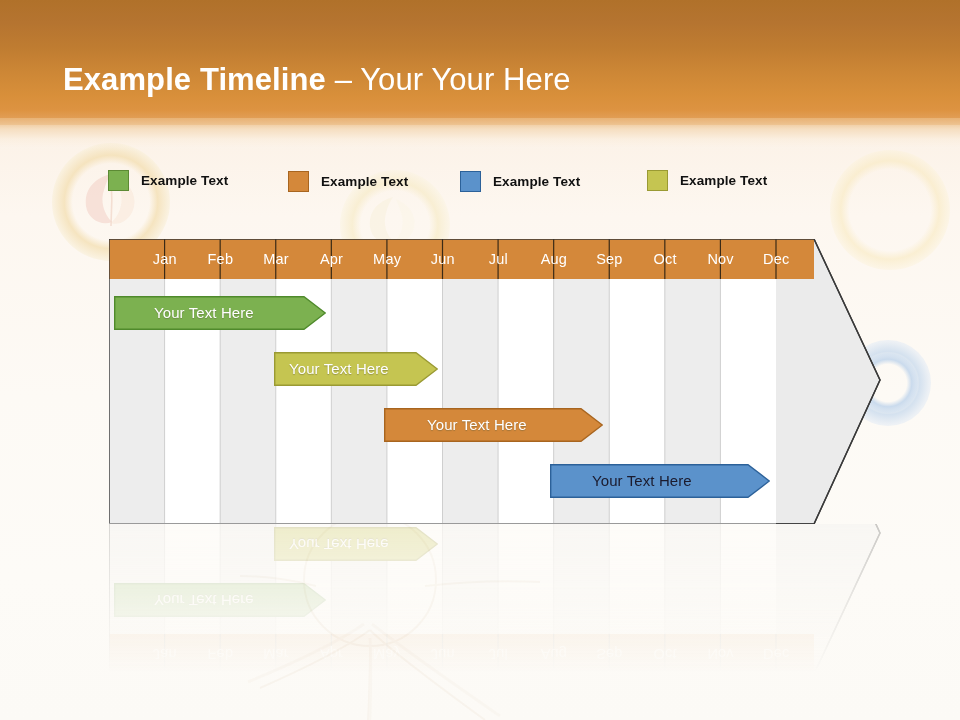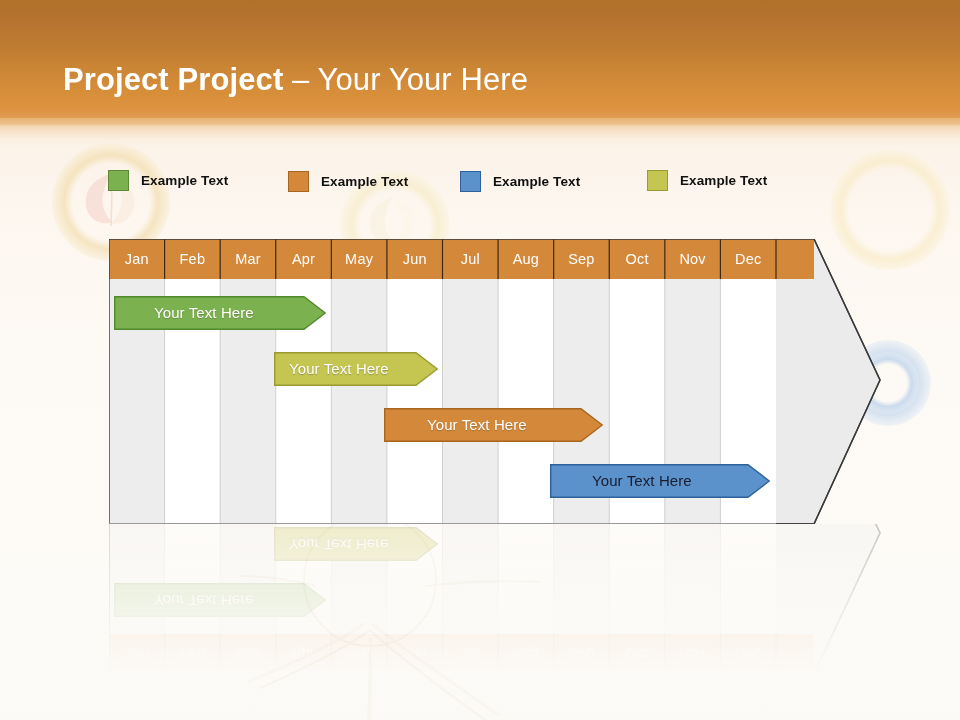--- a/index.html
+++ b/index.html
@@ -225,20 +225,21 @@
   
   .month-label {
     position: absolute;
     top: 0;
     height: 48px;
     line-height: 40px;
     text-align: center;
     color: #ffffff;
     font-size: 14.5px;
     letter-spacing: 0.2px;
+    padding-left: 28px;
   }
 
   
   .task-bar {
     position: absolute;
     height: 34px;
   }
   .task-bar svg {
     position: absolute;
     left: 0;
@@ -319,21 +320,21 @@
       <path d="M150 118 C152 160 150 205 148 248"></path>
       <path d="M152 104 C180 126 225 158 280 196"></path>
       <path d="M144 104 C118 122 76 142 28 162"></path>
     </g>
   </svg>
 
   <div id="header-band"></div>
   <div id="header-fade"></div>
 
   <div id="page-title">
-    <span class="strong">Project Project</span><span class="light"> – Your Your Here</span>
+    <span class="strong">Example Timeline</span><span class="light"> – Your Your Here</span>
   </div>
 
   <div id="legend">
       <div class="legend-item" style="left: 108px; top: 170px;">
         <span class="legend-swatch" style="background: rgb(124, 177, 80); border-color: rgb(92, 138, 52);"></span>
         <span class="legend-label">Example Text</span>
       </div>
       <div class="legend-item" style="left: 288px; top: 171px;">
         <span class="legend-swatch" style="background: rgb(212, 136, 58); border-color: rgb(168, 101, 31);"></span>
         <span class="legend-label">Example Text</span>

